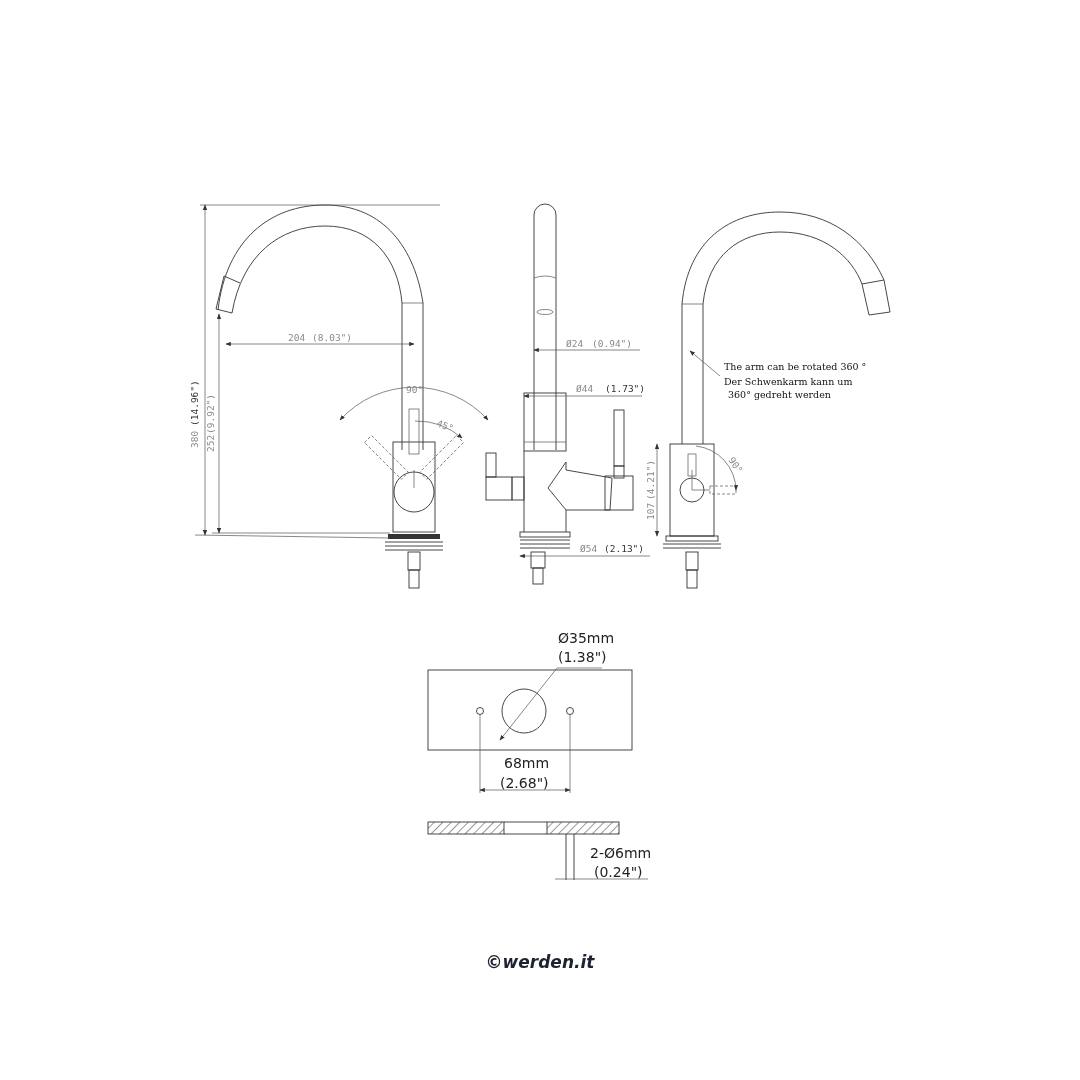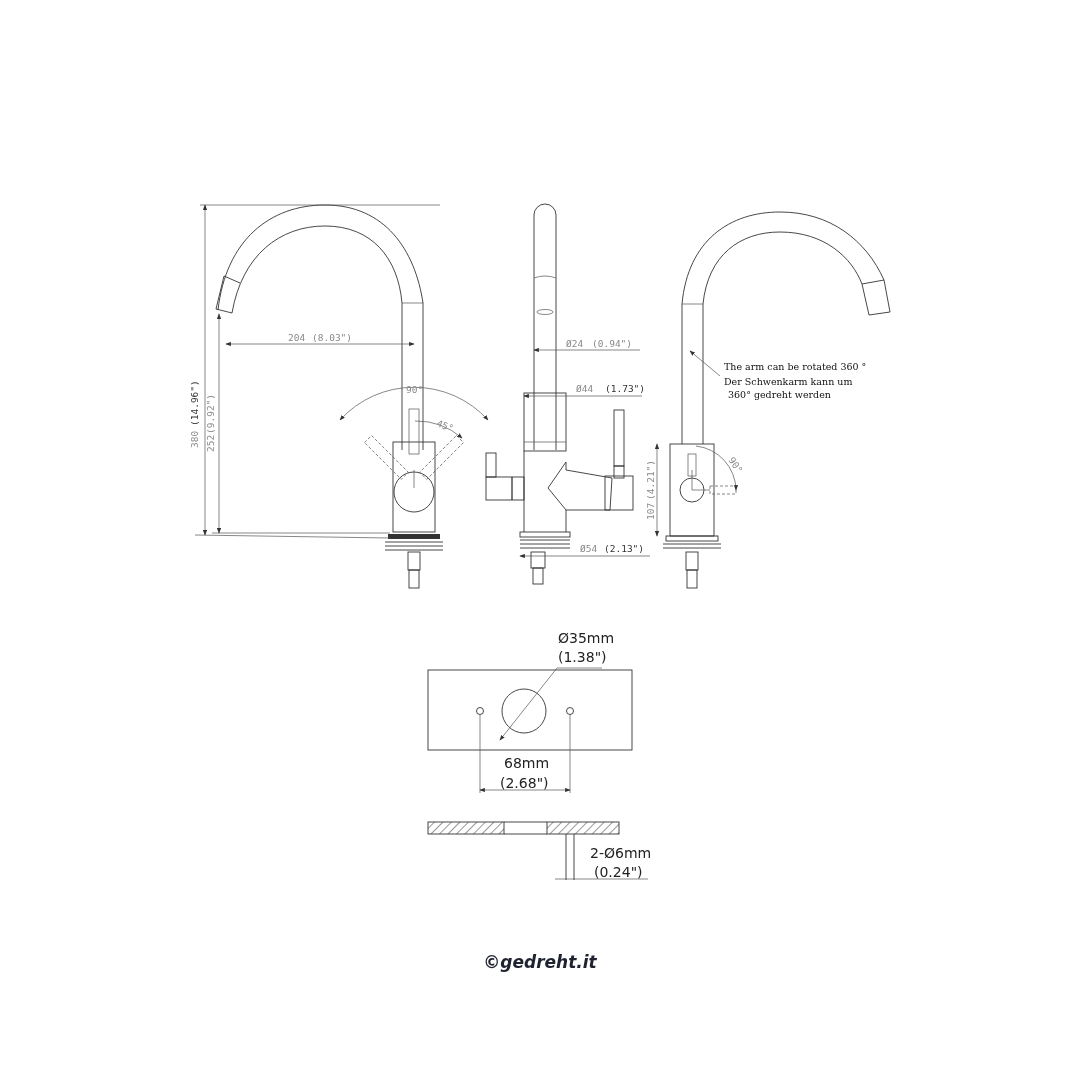--- a/index.html
+++ b/index.html
@@ -168,13 +168,13 @@
     <line class="ln" x1="504" y1="822" x2="547" y2="822"></line>
     <line class="ln" x1="504" y1="834" x2="547" y2="834"></line>
     <line class="ln" x1="566" y1="834" x2="566" y2="880"></line>
     <line class="ln" x1="574" y1="834" x2="574" y2="880"></line>
     <line class="ln-thin" x1="555" y1="879" x2="648" y2="879"></line>
     <text class="mm" x="590" y="858">2-Ø6mm</text>
     <text class="mm" x="594" y="877">(0.24")</text>
   </g>
 </svg>
 
-<div class="footer">©gedreht.it</div>
+<div class="footer">©werden.it</div>
 
 </body></html>

